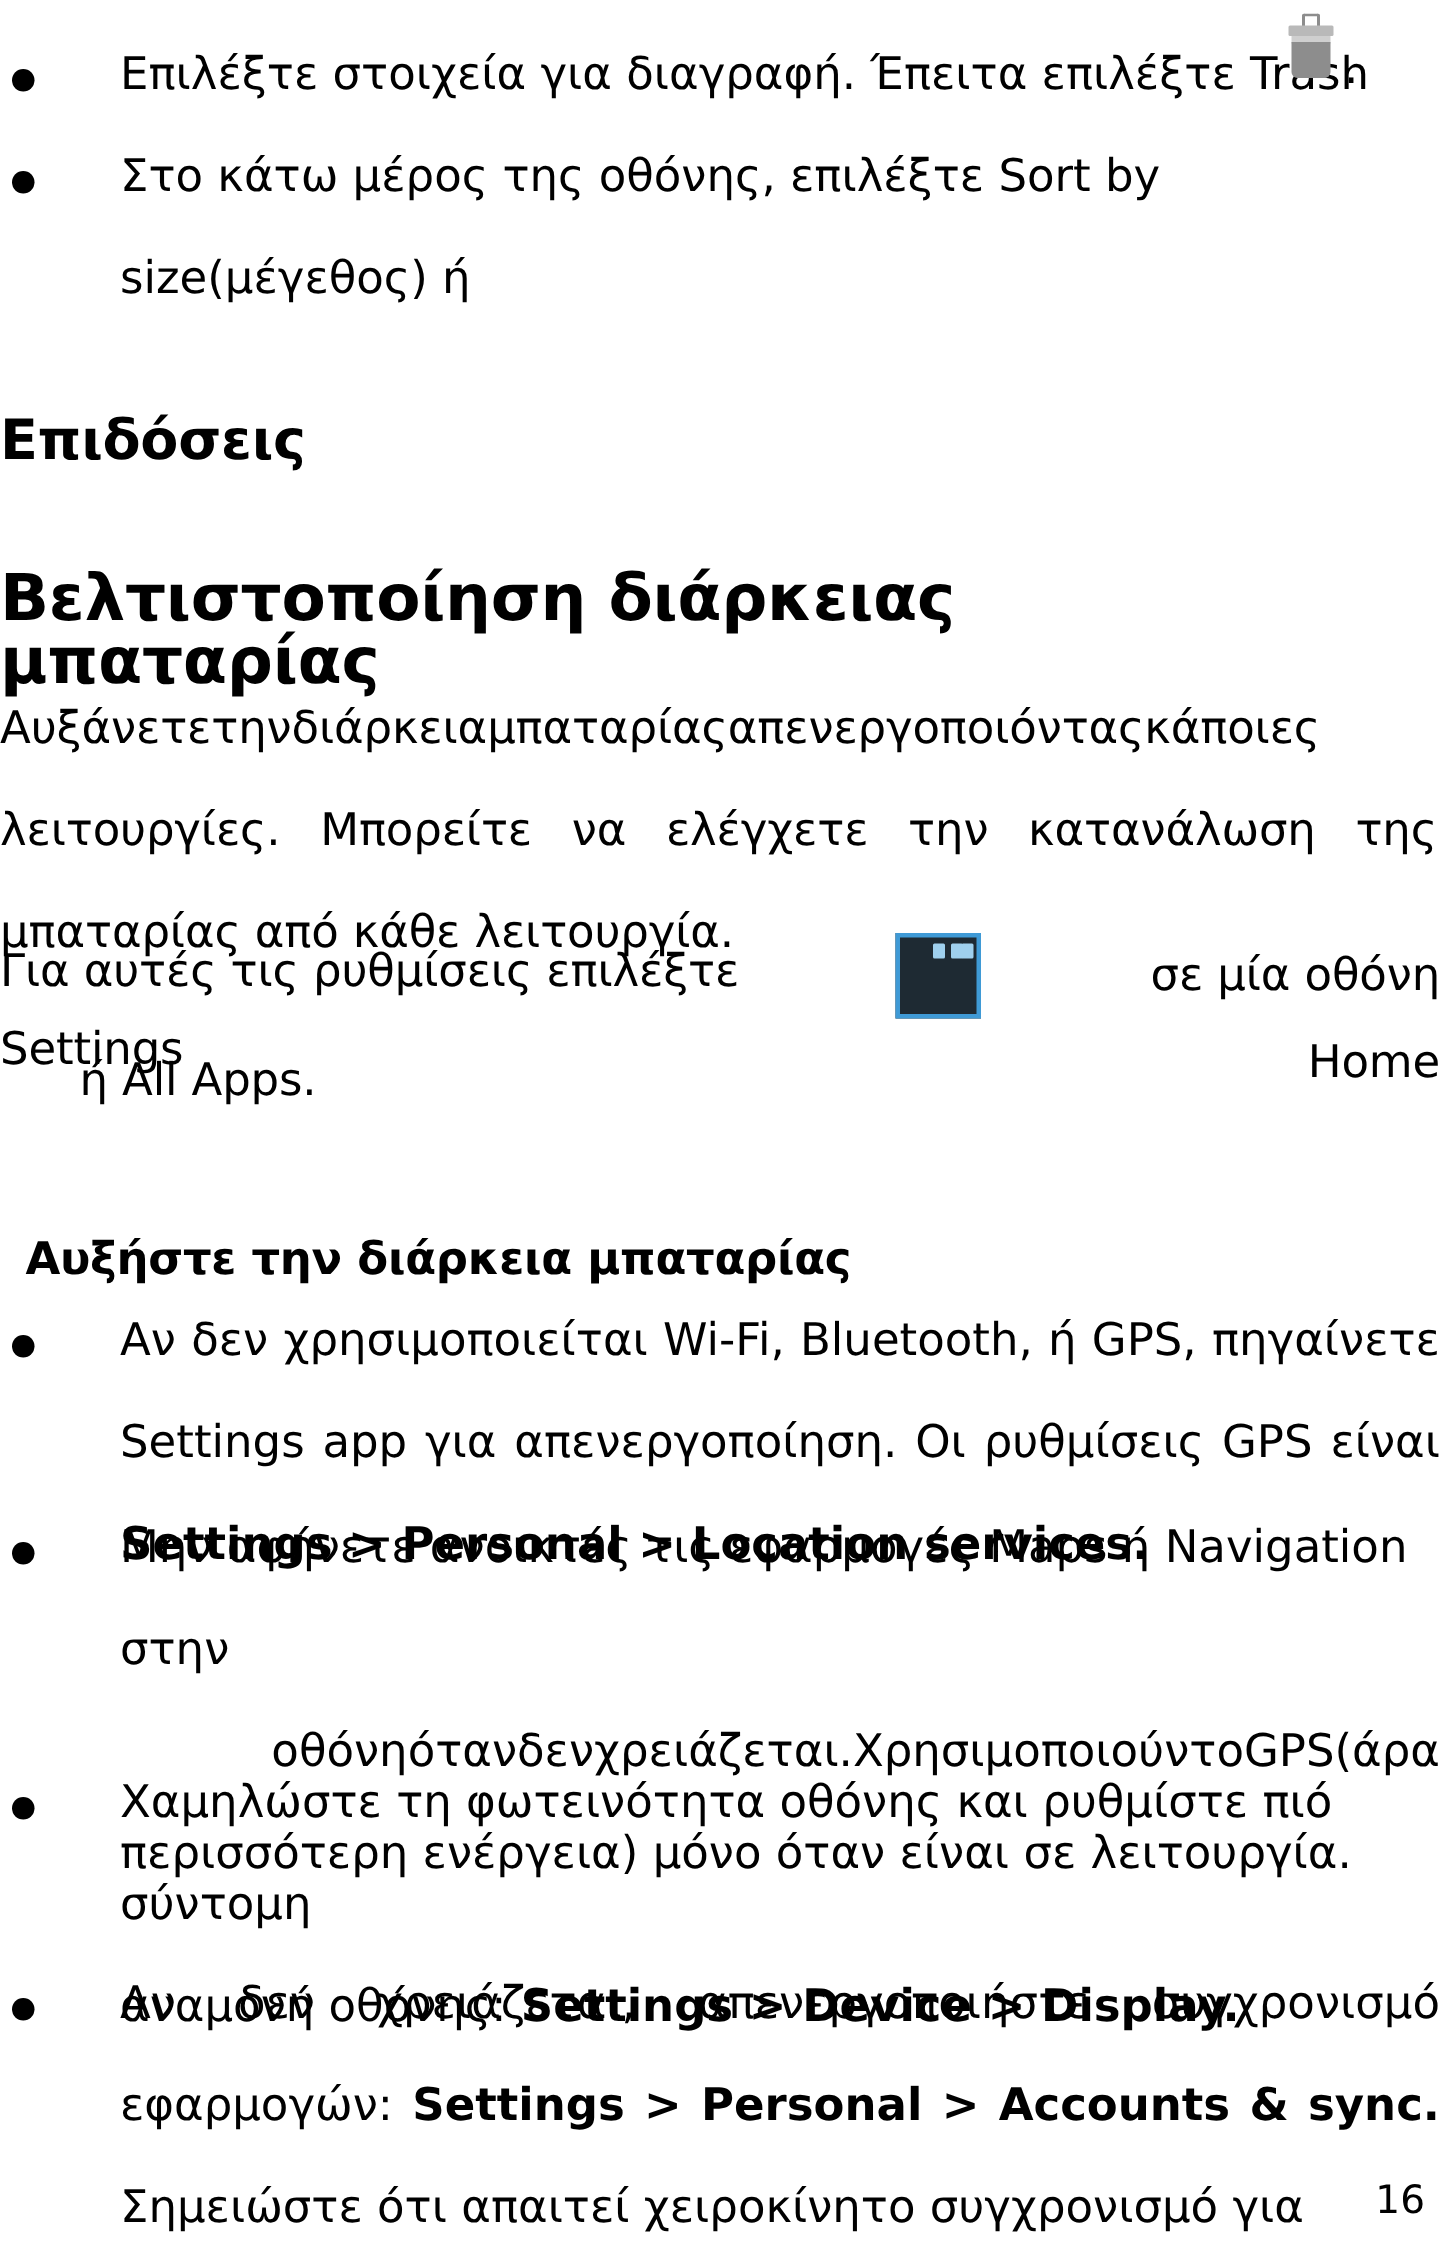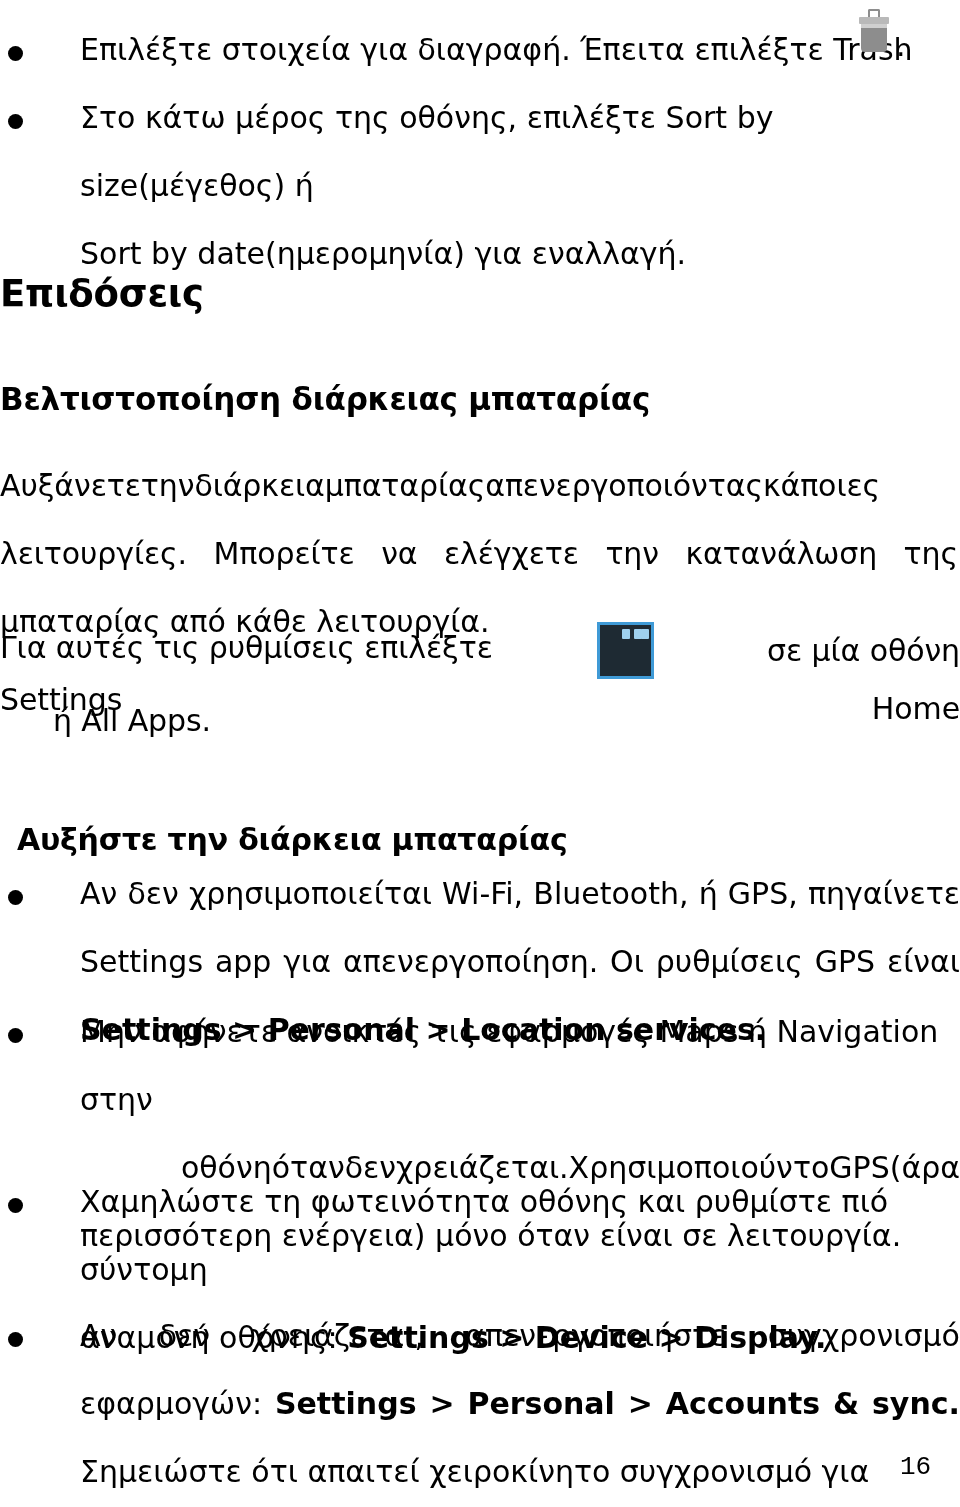--- a/index.html
+++ b/index.html
@@ -57,21 +57,21 @@
   .h1 {
     position: absolute;
     font-weight: 700;
     font-size: 37px;
     line-height: 44px;
     letter-spacing: -0.2px;
   }
   .h2 {
     position: absolute;
     font-weight: 700;
-    font-size: 31px;
+    font-size: 43px;
     line-height: 42px;
     letter-spacing: -0.2px;
   }
   .h3 {
     position: absolute;
     font-weight: 700;
     font-size: 30px;
     line-height: 40px;
     letter-spacing: -0.2px;
     padding-left: 17px;
@@ -173,21 +173,20 @@
     <span class="lid"></span>
     <span class="neck"></span>
     <span class="can"></span>
   </span>
   <span class="para" style="left:896px; top:16px; line-height:60px;">.</span>
 
   <div class="bullet-row" style="left:8px; top:94px; width:944px; height:130px;">
     <span class="bullet-dot" style="top:20px;"></span>
     <span class="bullet-body" style="top:-10px; width:880px;">
       <span style="display:block;">Στο κάτω μέρος της οθόνης, επιλέξτε Sort by size(μέγεθος) ή</span>
-      <span style="display:block;">Sort by date(ημερομηνία) για εναλλαγή.</span>
     </span>
   </div>
 
   <div class="h1" style="left:0px; top:272px; width:600px;">Επιδόσεις</div>
 
   <div class="h2" style="left:0px; top:378px; width:900px;">Βελτιστοποίηση διάρκειας μπαταρίας</div>
 
   <div class="para" style="left:0px; top:452px; width:958px;">
     <div style="display:flex; justify-content:flex-start;">
       <span>Αυξάνετε</span>
@@ -299,15 +298,15 @@
           <span class="bold">Personal</span>
           <span class="bold">&gt;</span>
           <span class="bold">Accounts</span>
           <span class="bold">&amp;</span>
           <span class="bold">sync.</span>
       </span>
       <span style="display:block;">Σημειώστε ότι απαιτεί χειροκίνητο συγχρονισμό για συλλογή</span>
     </span>
   </div>
 
-  <div class="page-number" style="left:900px; top:1452px; width:50px; text-align:left;font-family:Liberation Mono, monospace;">16</div>
+  <div class="page-number" style="left:900px; top:1452px; width:50px; text-align:right;">16</div>
 
 </div>
 
 </body></html>

